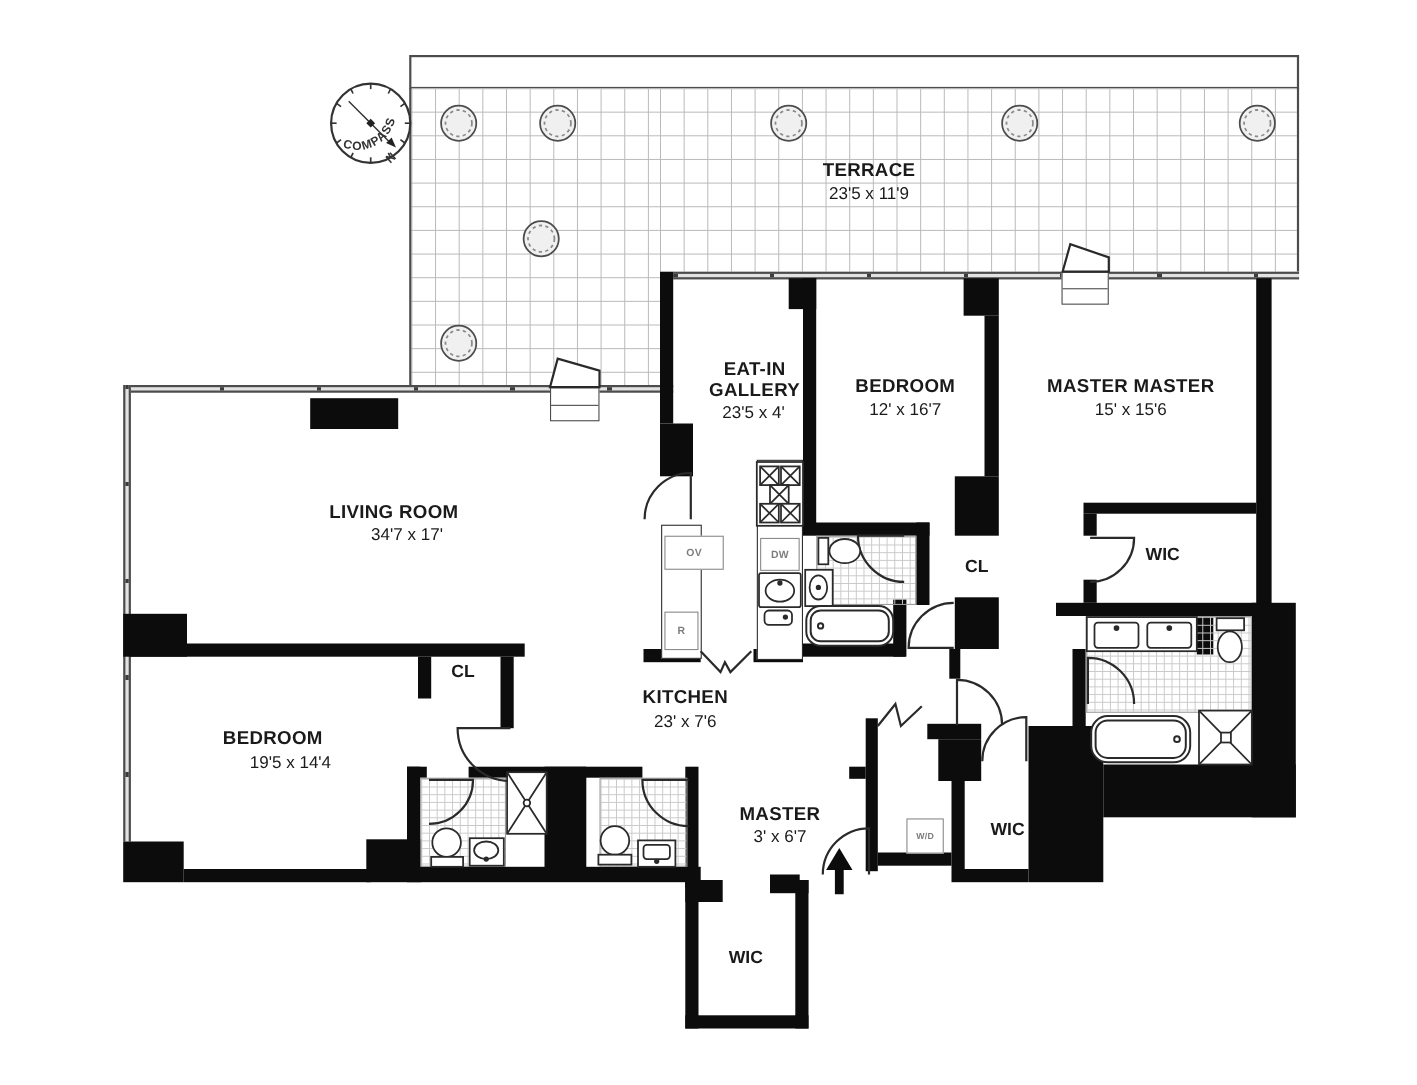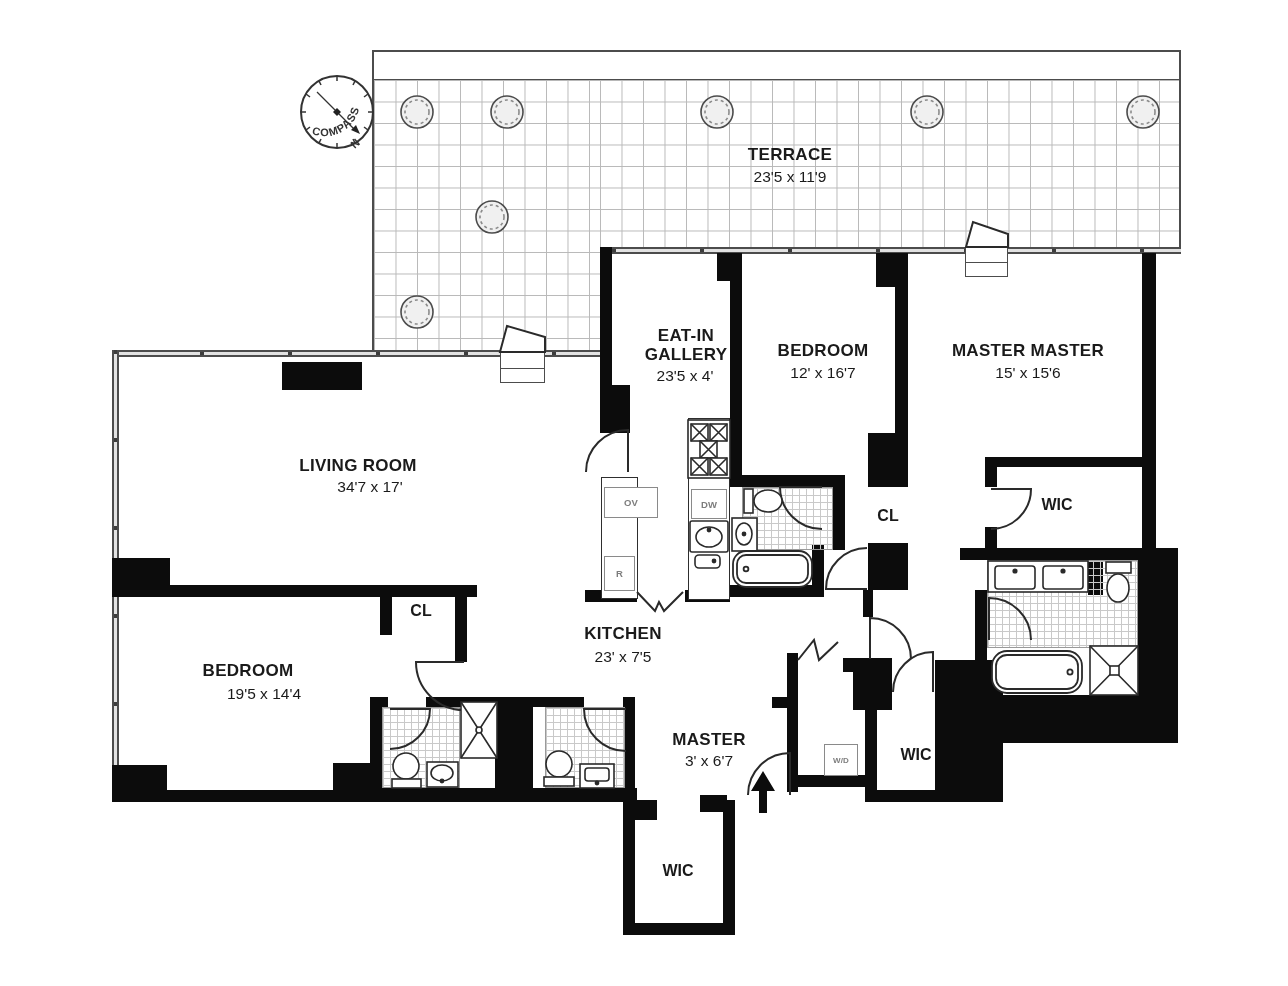--- a/index.html
+++ b/index.html
@@ -300,21 +300,21 @@
   <div class="lbl rname" style="left:823px;top:351px">BEDROOM</div>
   <div class="lbl rdims" style="left:823px;top:373px">12' x 16'7</div>
 
   <div class="lbl rname" style="left:1028px;top:351px">MASTER MASTER</div>
   <div class="lbl rdims" style="left:1028px;top:373px">15' x 15'6</div>
 
   <div class="lbl rname" style="left:248px;top:671px">BEDROOM</div>
   <div class="lbl rdims" style="left:264px;top:694px">19'5 x 14'4</div>
 
   <div class="lbl rname" style="left:623px;top:634px">KITCHEN</div>
-  <div class="lbl rdims" style="left:623px;top:657px">23' x 7'5</div>
+  <div class="lbl rdims" style="left:623px;top:657px">23' x 7'6</div>
 
   <div class="lbl rname" style="left:709px;top:740px">MASTER</div>
   <div class="lbl rdims" style="left:709px;top:761px">3' x 6'7</div>
 
   <div class="lbl clbl" style="left:421px;top:611px">CL</div>
   <div class="lbl clbl" style="left:888px;top:516px">CL</div>
   <div class="lbl clbl" style="left:1057px;top:505px">WIC</div>
   <div class="lbl clbl" style="left:916px;top:755px">WIC</div>
   <div class="lbl clbl" style="left:678px;top:871px">WIC</div>
 

